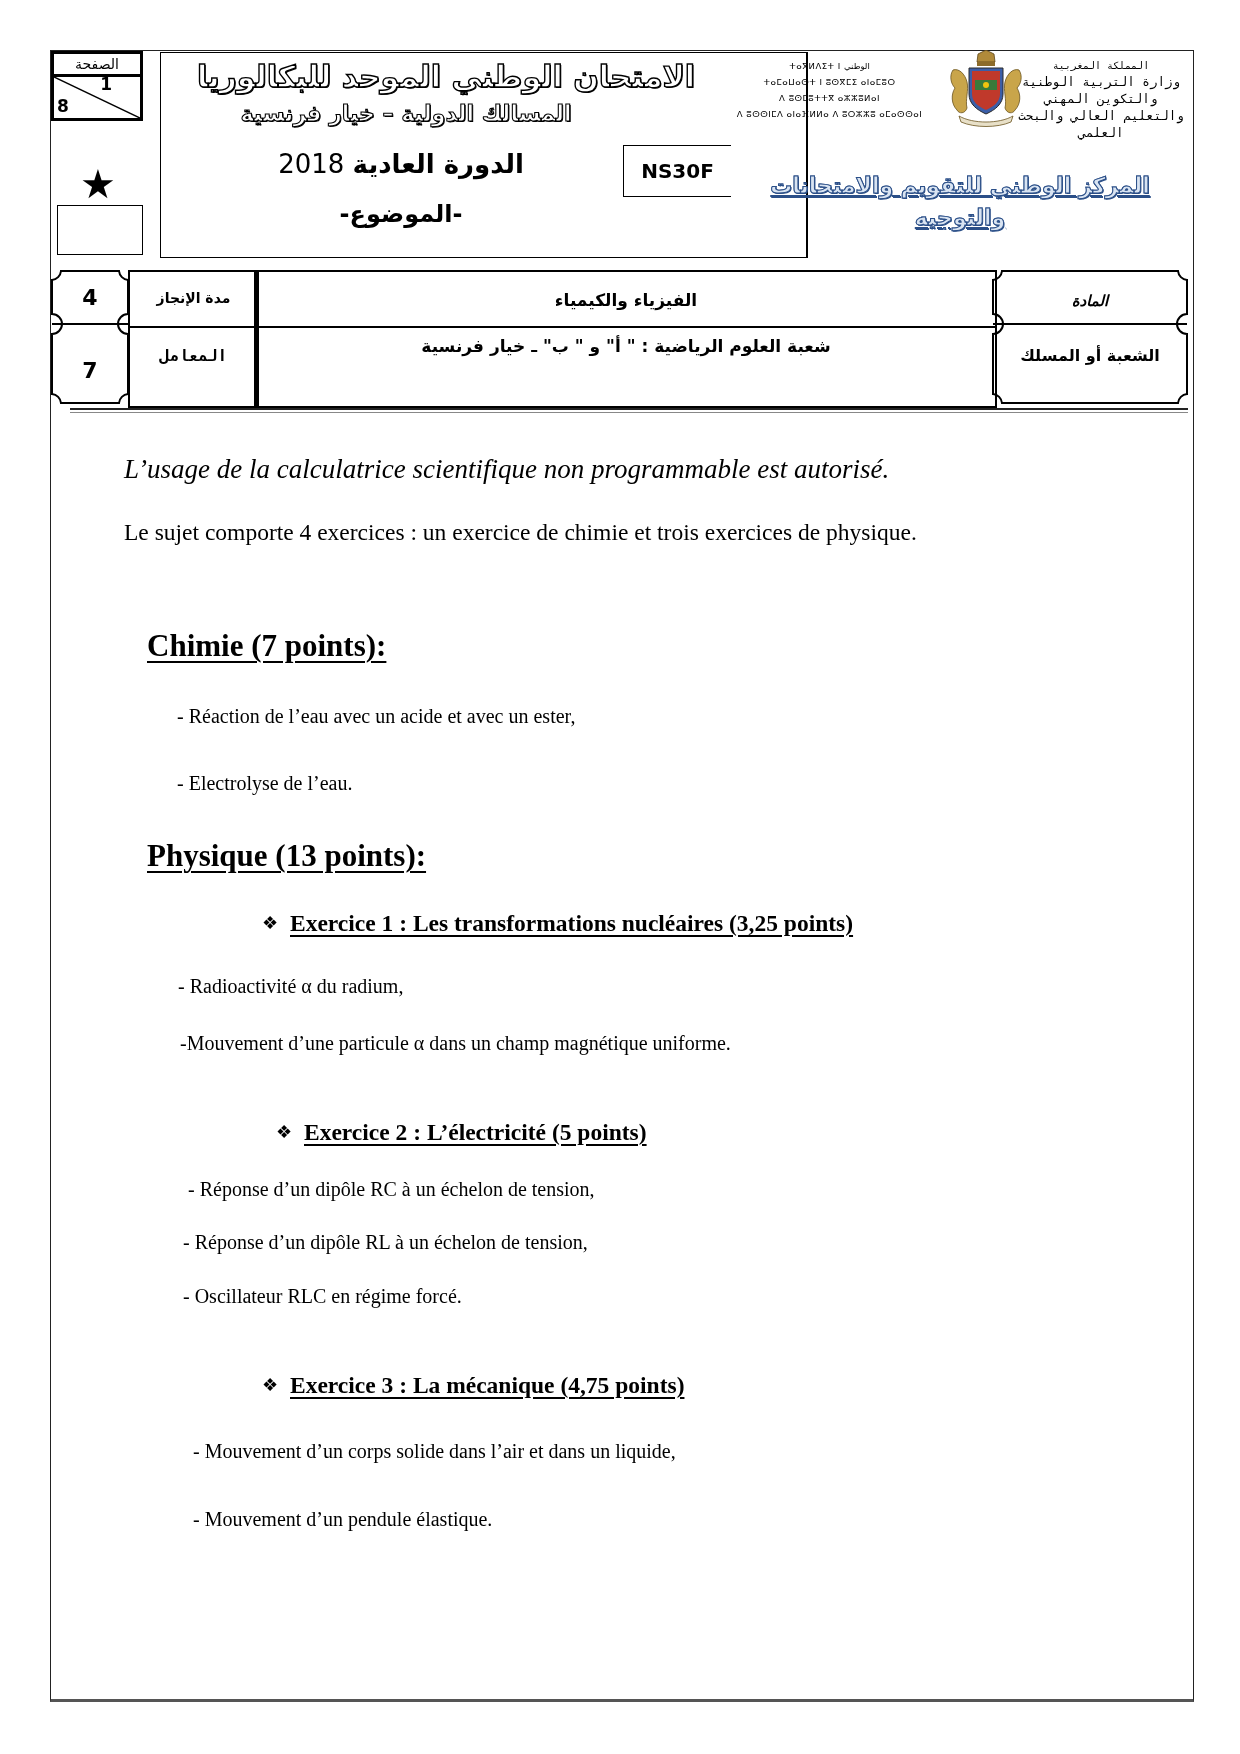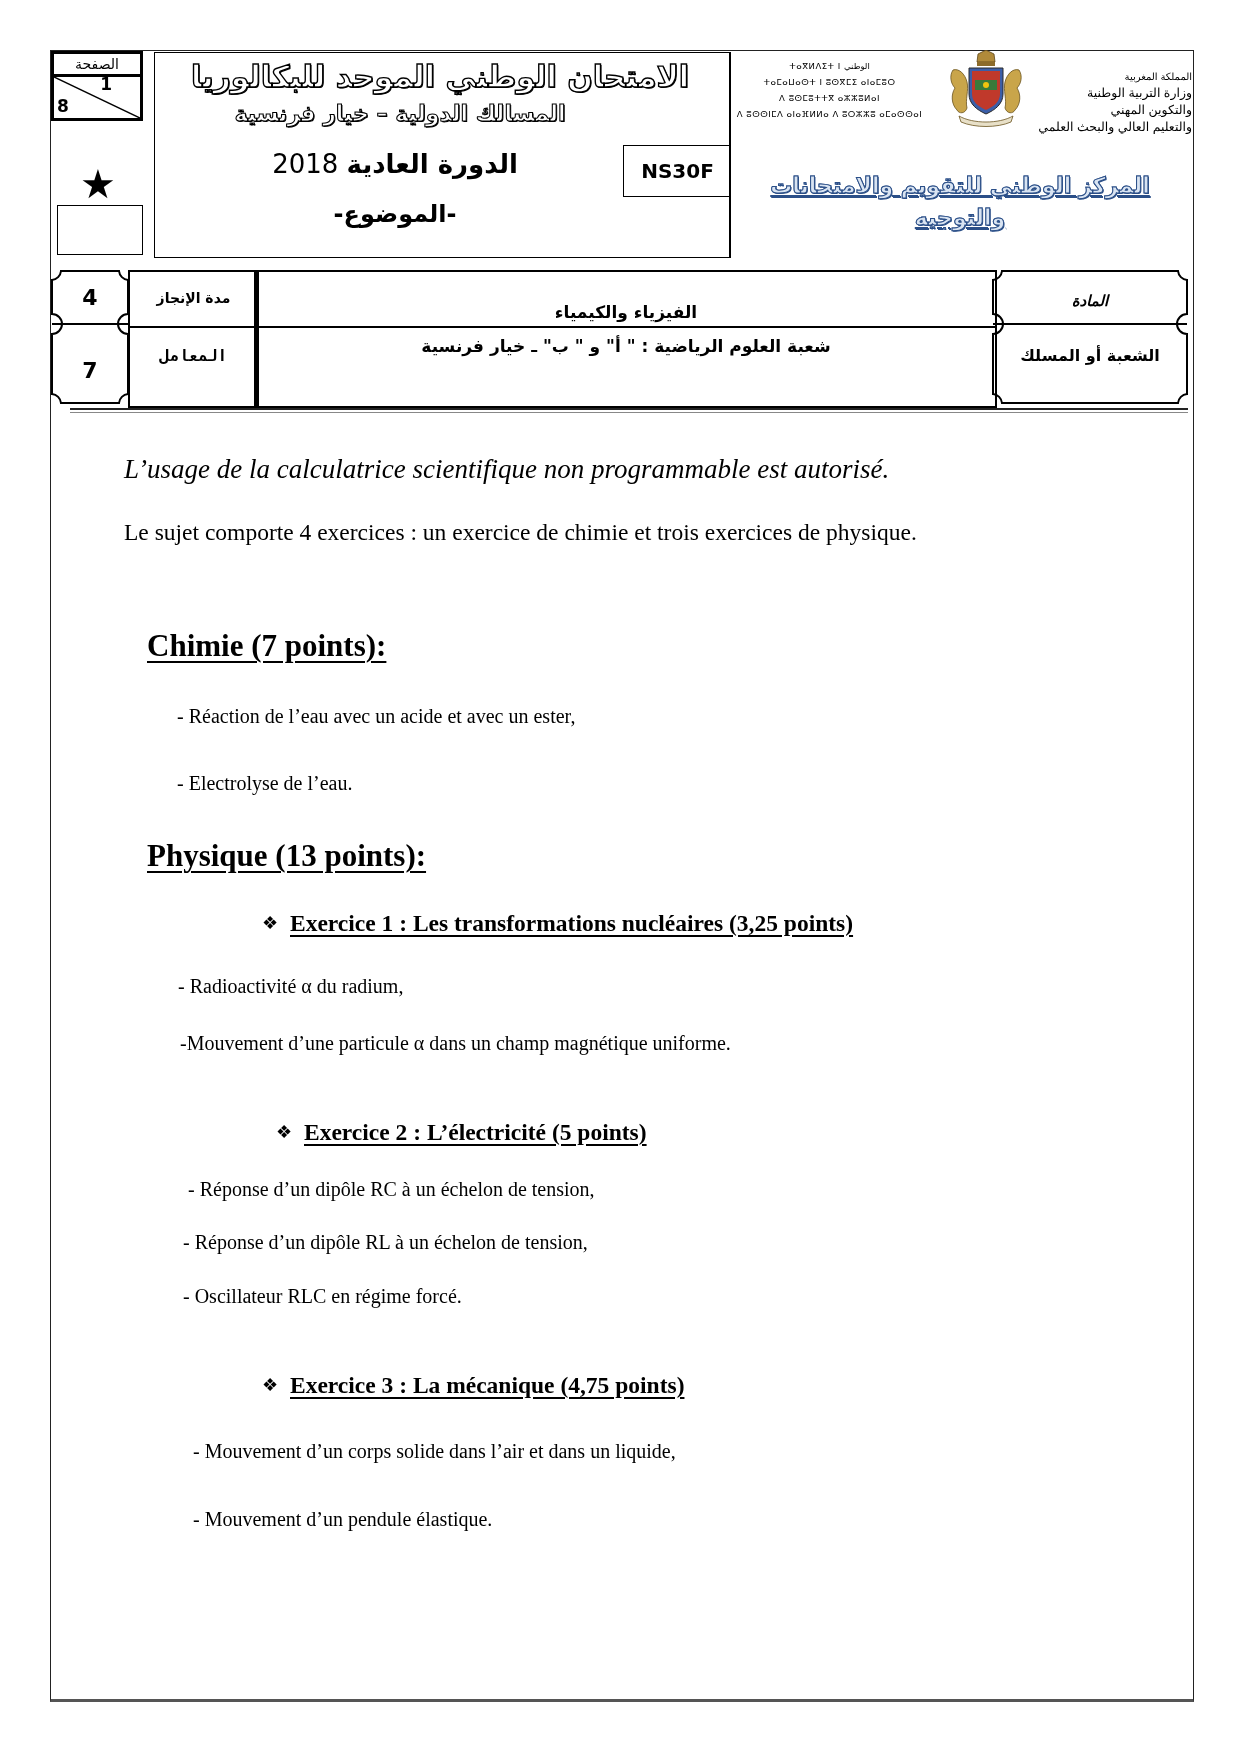--- a/index.html
+++ b/index.html
@@ -12,49 +12,49 @@
   
   #pagenum-box { left: 51px; top: 51px; width: 92px; height: 70px; border: 3px solid #000; box-sizing: border-box; }
   #pagenum-label { left: 0; top: 0; width: 100%; height: 20px; border-bottom: 3px solid #000; box-sizing: content-box; text-align: center; font-family: "DejaVu Sans", sans-serif; font-size: 14px; line-height: 20px; }
   #pagenum-diag { left: 0; top: 23px; width: 86px; height: 41px; }
   #pagenum-current { right: 28px; top: 20px; font-family: "DejaVu Sans", sans-serif; font-weight: bold; font-size: 17px; line-height: 20px; }
   #pagenum-total { left: 3px; top: 42px; font-family: "DejaVu Sans", sans-serif; font-weight: bold; font-size: 17px; line-height: 20px; }
   #star-icon { left: 80px; top: 164px; font-size: 40px; line-height: 40px; font-family: "DejaVu Sans", sans-serif; }
   #code-box { left: 57px; top: 205px; width: 86px; height: 50px; border: 1px solid #000; box-sizing: border-box; }
 
   
-  #title-box { left: 154px; top: 52px; width: 577px; height: 206px; border: 1px solid #000; border-right: 2px solid #000; box-sizing: border-box; }
+  #title-box { left: 160px; top: 52px; width: 648px; height: 206px; border: 1px solid #000; border-right: 2px solid #000; box-sizing: border-box; }
   .title-ar { position: absolute; width: 100%; text-align: center; direction: rtl; font-family: "DejaVu Sans", sans-serif; font-weight: bold; }
   #title-line1 { top: 6px; font-size: 30px; letter-spacing: 1px; color: #fff; -webkit-text-stroke: 1.4px #000; text-shadow: 1px 1px 0 #000; left: 25px; width: 520px; }
   #title-line2 { top: 48px; font-size: 22px; color: #fff; -webkit-text-stroke: 1.1px #000; text-shadow: 1px 1px 0 #000; left: 20px; width: 450px; }
   #title-line3 { top: 96px; font-size: 26px; left: 60px; width: 360px; font-weight: normal; }
   #title-line3 b { font-weight: bold; }
   #title-line4 { top: 147px; font-size: 24px; left: 60px; width: 360px; }
   #exam-code-box { left: 623px; top: 145px; width: 108px; height: 52px; border: 1px solid #000; border-right: none; box-sizing: border-box; font-family: "DejaVu Sans", sans-serif; font-weight: bold; font-size: 20px; text-align: center; line-height: 50px; }
 
   
   #tifinagh { left: 732px; top: 58px; width: 195px; text-align: center; font-family: "DejaVu Sans", sans-serif; font-size: 8.5px; line-height: 16px; color: #000; letter-spacing: 0.5px; }
   #coat-of-arms { left: 945px; top: 50px; width: 82px; height: 80px; }
-  #ministry-ar { left: 1010px; top: 68px; width: 182px; direction: rtl; font-family: Liberation Sans, sans-serif; font-size: 12.5px; line-height: 17px; }
+  #ministry-ar { left: 1010px; top: 58px; width: 182px; text-align: center; direction: rtl; font-family: Liberation Mono, monospace; font-size: 12.5px; line-height: 17px; }
   #ministry-ar div:first-child { font-size: 10px; }
   #center-name { left: 760px; top: 170px; width: 400px; text-align: center; direction: rtl; font-family: "DejaVu Sans", sans-serif; font-weight: bold; font-size: 22px; line-height: 32px; color: #d9e4f2; -webkit-text-stroke: 1px #2b4f88; text-shadow: 1px 1px 0 #2b4f88; text-decoration: underline; }
 
   
   .cell { position: absolute; box-sizing: border-box; font-family: "DejaVu Sans", sans-serif; font-weight: bold; text-align: center; direction: rtl; }
   #num-col { left: 51px; top: 270px; width: 78px; height: 134px; }
   .scallop { position: absolute; box-sizing: border-box; }
   #label-col { left: 128px; top: 270px; width: 127px; height: 134px; border: 2px solid #000; }
   #content-col { left: 254px; top: 270px; width: 738px; height: 134px; border: 2px solid #000; border-left: 3px solid #000; }
   #right-col { left: 992px; top: 270px; width: 196px; height: 134px; }
   .row-divider { position: absolute; left: 0; width: 100%; height: 2px; background: #000; top: 54px; }
   #dur-value { left: 0; top: 15px; width: 78px; font-size: 22px; }
   #coef-value { left: 0; top: 88px; width: 78px; font-size: 22px; }
   #dur-label { left: 0; top: 18px; width: 100%; font-size: 14px; }
   #coef-label { left: 0; top: 74px; width: 100%; font-size: 16px; font-family: Liberation Mono, monospace; }
-  #subject-value { left: 0; top: 30px; width: 100%; font-size: 17px; }
+  #subject-value { left: 0; top: 18px; width: 100%; font-size: 17px; }
   #branch-value { left: 0; top: 64px; width: 100%; font-size: 17px; }
   #subject-label { left: 0; top: 22px; width: 100%; font-size: 15px; font-style: italic; }
   #branch-label { left: 0; top: 76px; width: 100%; font-size: 16px; }
   #double-rule { left: 70px; top: 408px; width: 1118px; height: 5px; border-top: 2px solid #222; border-bottom: 1px solid #888; box-sizing: border-box; }
 
   
   .para { position: absolute; font-family: "Liberation Serif", serif; white-space: nowrap; }
   #calc-note { left: 124px; top: 454px; font-size: 27px; font-style: italic; }
   #intro-line { left: 124px; top: 519px; font-size: 23.5px; }
   .section-h { position: absolute; font-family: "Liberation Serif", serif; font-weight: bold; font-size: 31px; text-decoration: underline; text-decoration-thickness: 2px; text-underline-offset: 5px; white-space: nowrap; }

